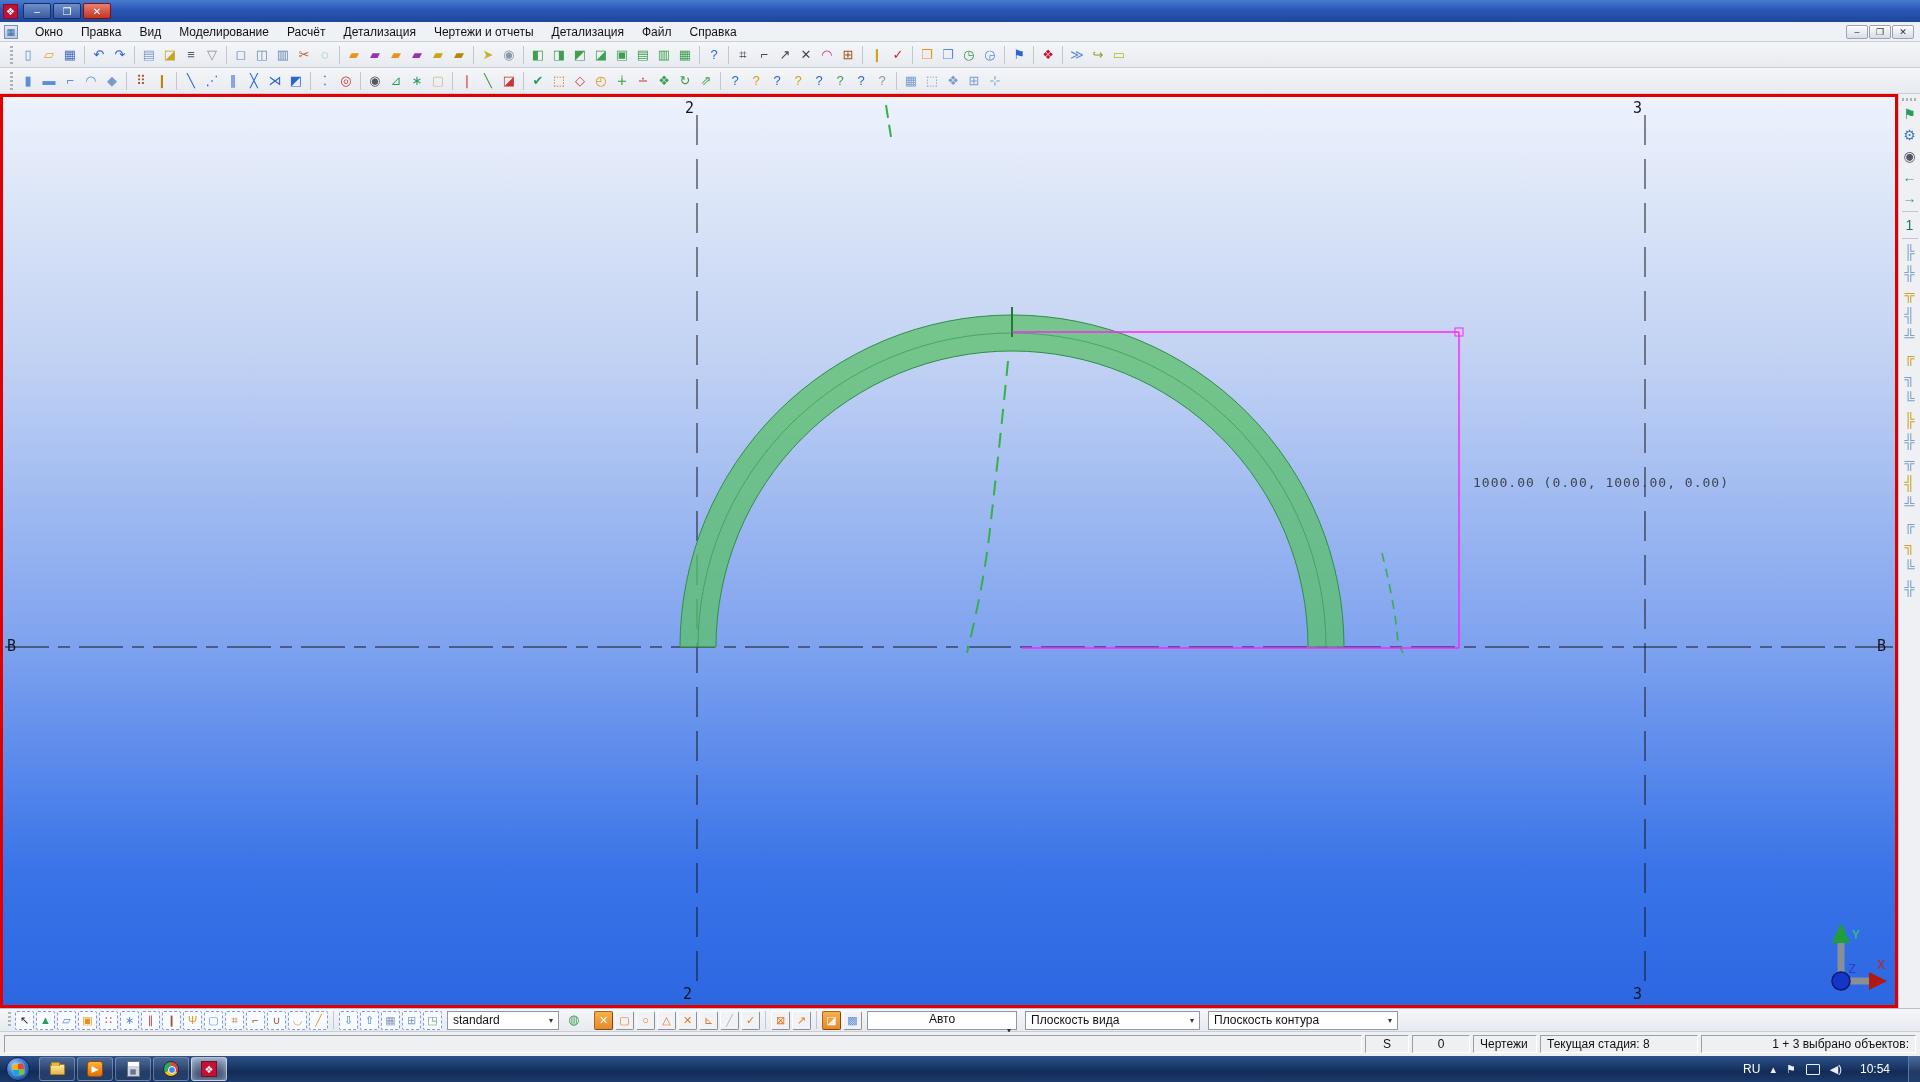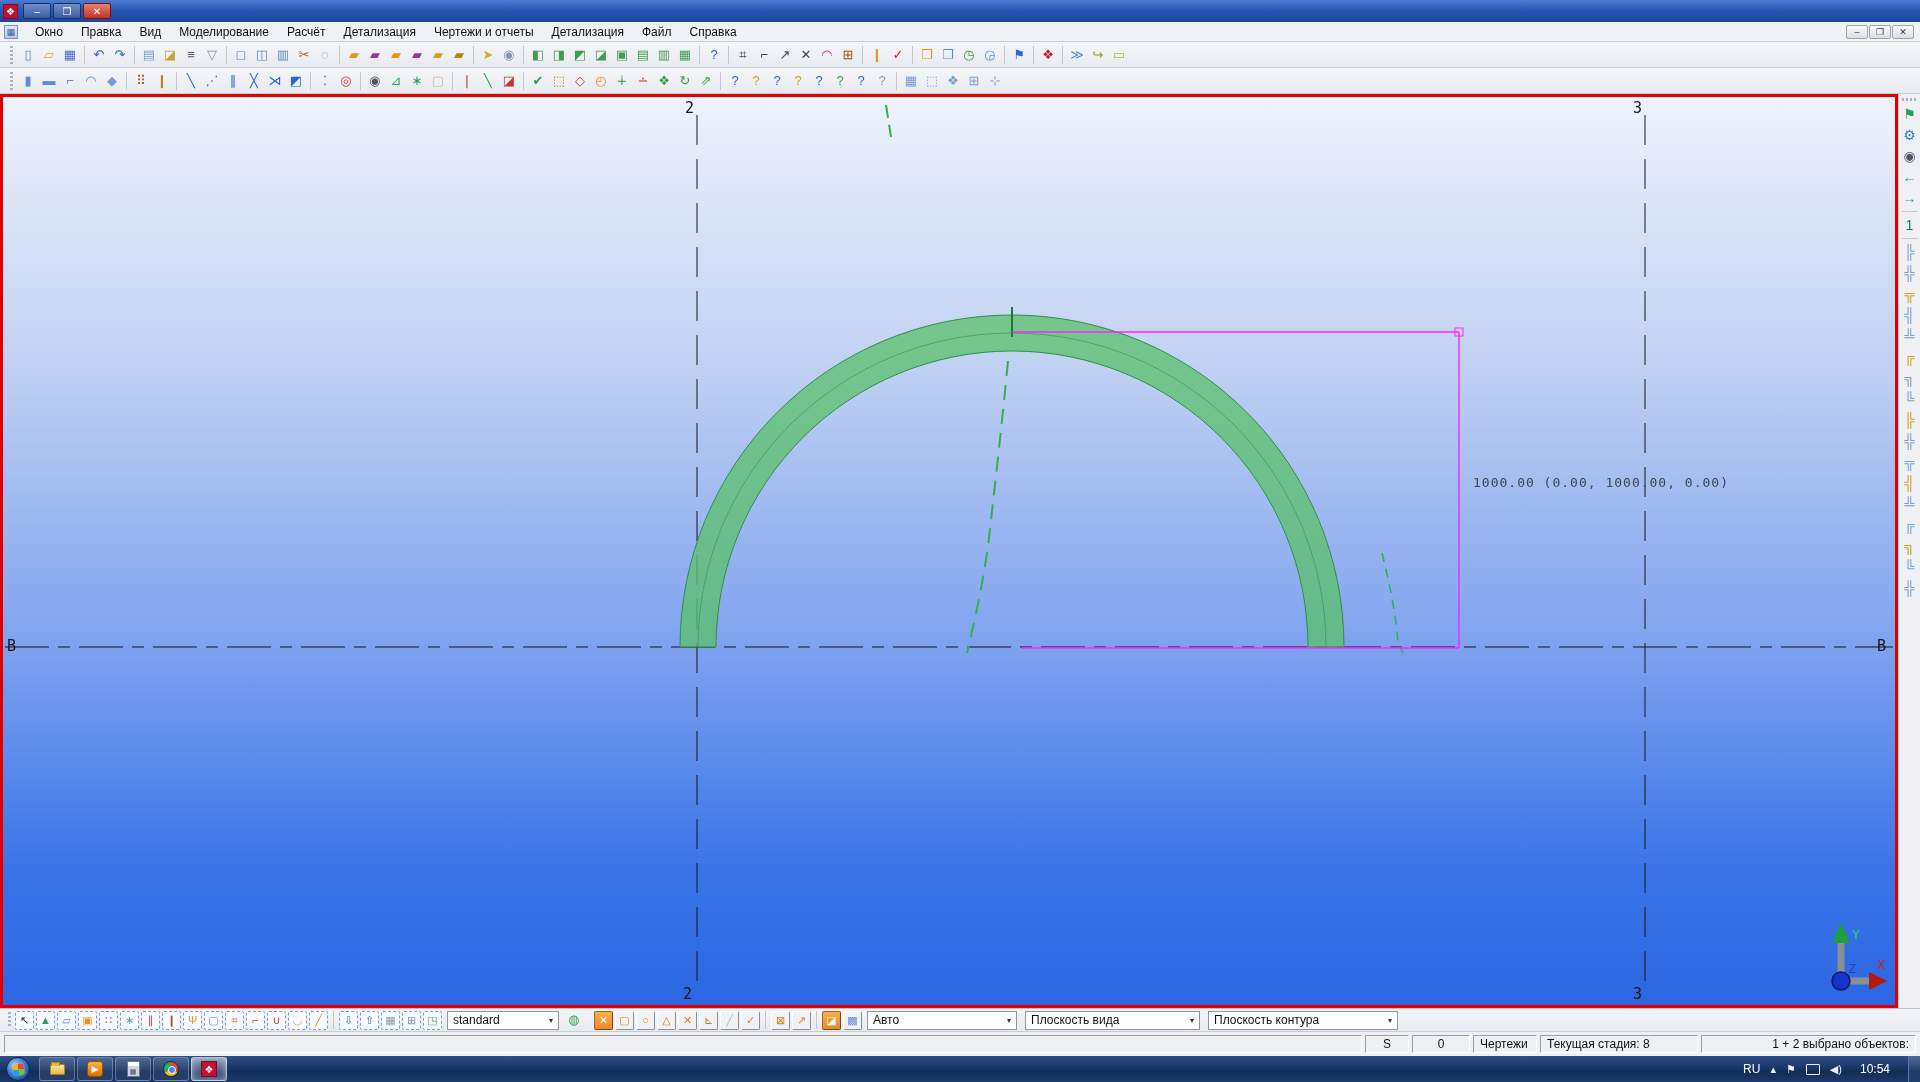--- a/index.html
+++ b/index.html
@@ -373,41 +373,41 @@
         <span class="tbtn" style="color: rgb(224, 120, 32);">⊾</span>
         <span class="tbtn" style="color: rgb(185, 185, 185);">╱</span>
         <span class="tbtn" style="color: rgb(224, 120, 32);">✓</span>
         <span class="tsep"></span>
         <span class="tbtn" style="color: rgb(224, 120, 32);">⊠</span>
         <span class="tbtn" style="color: rgb(224, 120, 32);">↗</span>
         <span class="tsep"></span>
         <span class="tbtn active" style="color: rgb(242, 242, 242);">◪</span>
         <span class="tbtn" style="color: rgb(91, 141, 217);">▩</span>
       </span>
-    <span class="combo" style="width:150px;">
+    <span class="combo" style="width:150px;flex-direction:column;">
       <span>Авто</span>
       <span class="arrow">▾</span>
     </span>
     <span class="combo" style="width:175px;">
       <span>Плоскость вида</span>
       <span class="arrow">▾</span>
     </span>
     <span class="combo" style="width:190px;">
       <span>Плоскость контура</span>
       <span class="arrow">▾</span>
     </span>
   </div>
 
   <div id="statusbar">
     <span class="scell grow"></span>
     <span class="scell" style="width:44px;justify-content:center;">S</span>
     <span class="scell" style="width:58px;justify-content:center;">0</span>
     <span class="scell" style="width:64px;">Чертежи</span>
     <span class="scell" style="width:158px;">Текущая стадия: 8</span>
-    <span class="scell" style="width:215px;justify-content:flex-end;">1 + 2 выбрано объектов:</span>
+    <span class="scell" style="width:215px;justify-content:flex-end;">1 + 3 выбрано объектов:</span>
   </div>
 
   <div id="taskbar">
     <span id="startorb">
         <span class="flag"></span>
       </span>
     <span class="taskbtn">
         <span class="folder"></span>
       </span>
     <span class="taskbtn">

